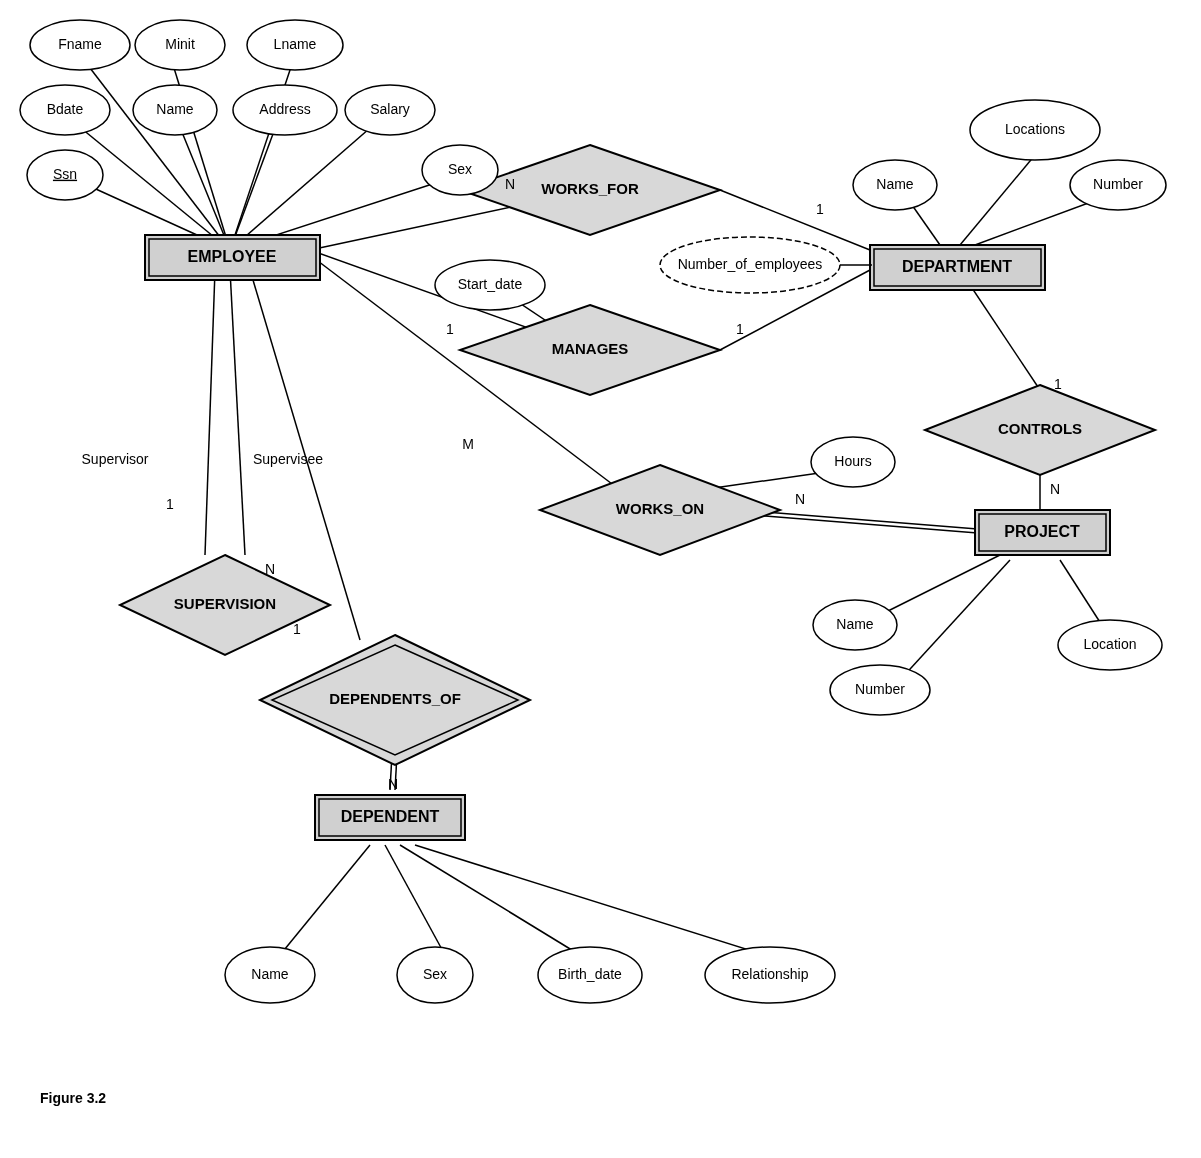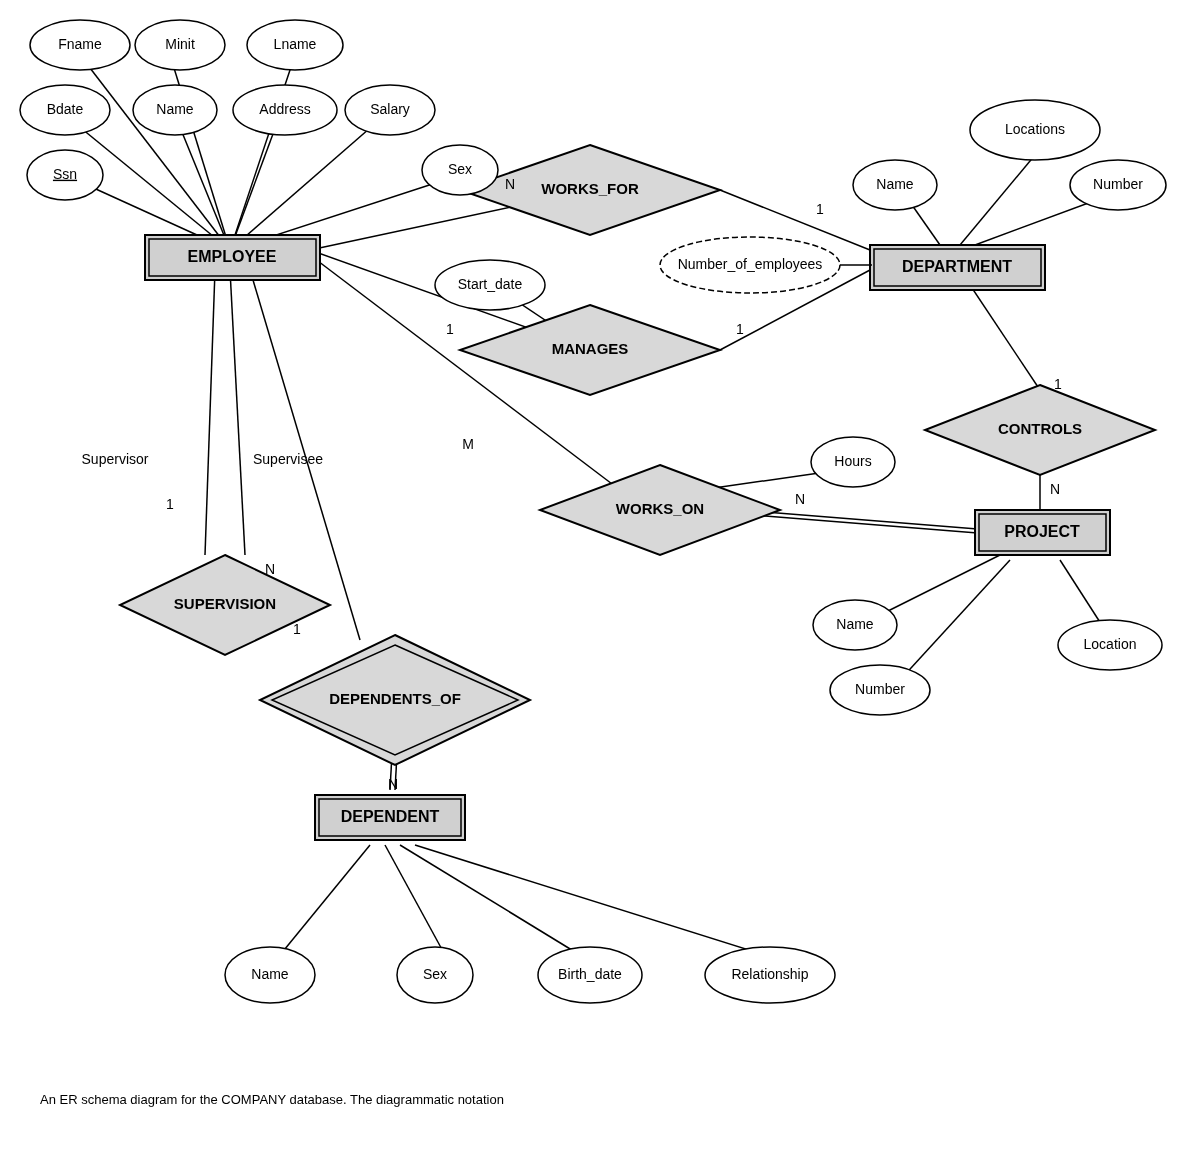--- a/index.html
+++ b/index.html
@@ -257,14 +257,14 @@
 
     <text class="cardinality-text" x="393" y="785">N</text>
 
     <text class="cardinality-text" x="115" y="460">Supervisor</text>
     <text class="cardinality-text" x="288" y="460">Supervisee</text>
 
   </svg>
 </div>
 
 <div class="caption" style="position: relative; margin-top: 0; padding: 10px 20px;">
-  <div class="caption-text">An ER schema diagram for the COMPANY database. The diagrammatic notation</div>
+  <div class="caption-title">Figure 3.2</div>
 </div>
 
 </body></html>

